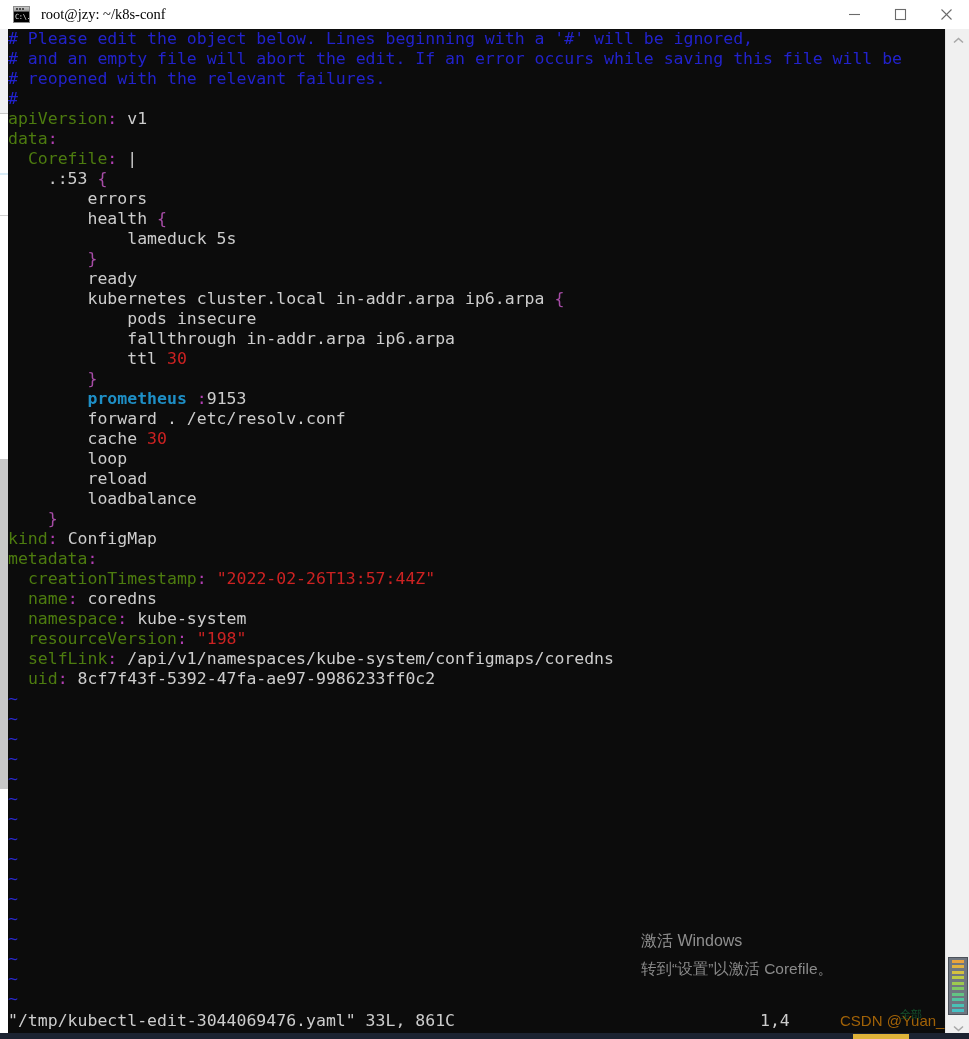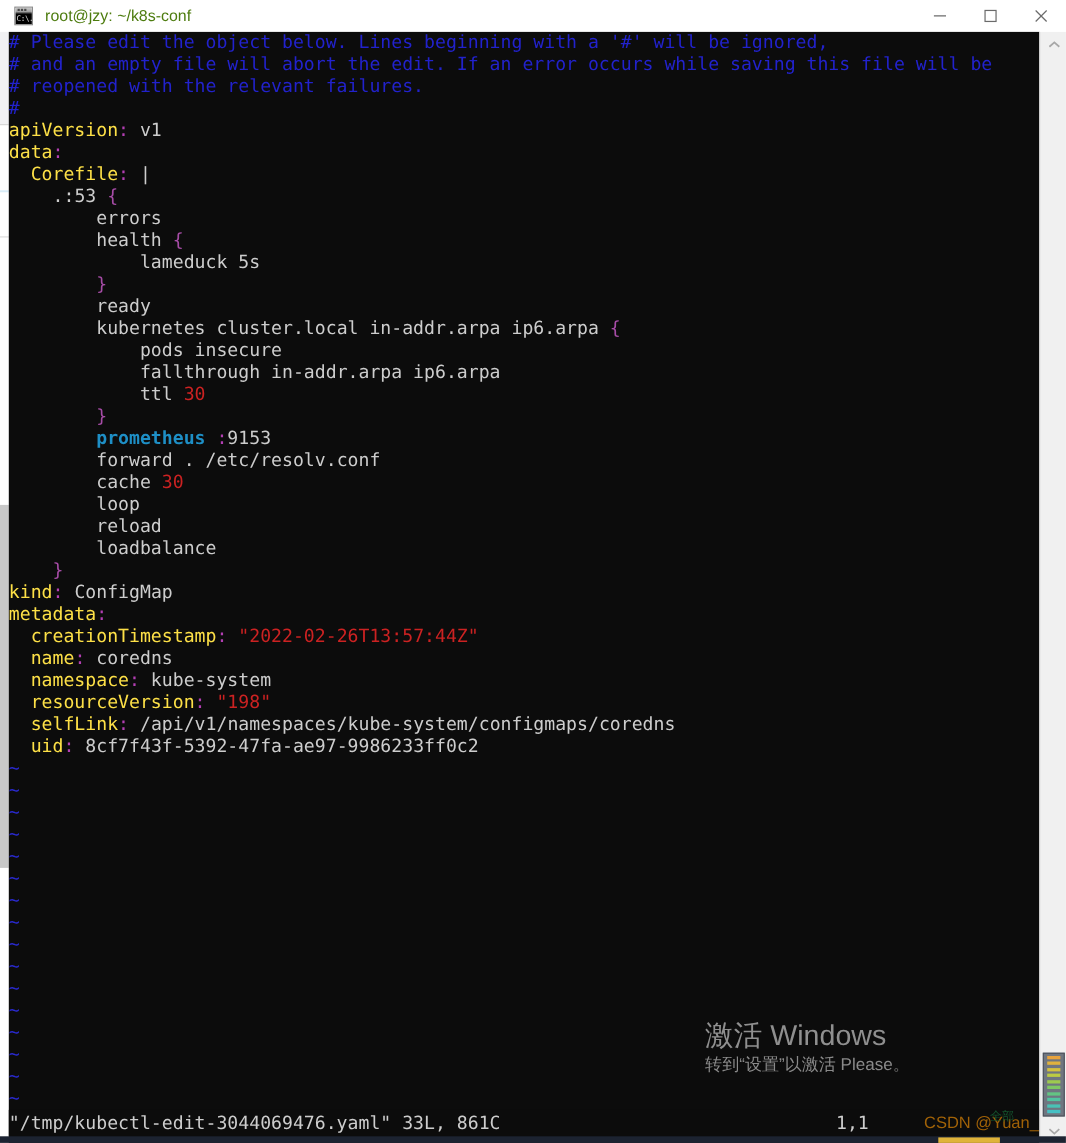--- a/index.html
+++ b/index.html
@@ -61,23 +61,23 @@
     background: #000000;
     color: #dcdcdc;
     font-family: "DejaVu Sans Mono", monospace;
     font-size: 7px;
     line-height: 10px;
     padding-left: 1px;
     letter-spacing: -0.4px;
   }
   #title-text {
     margin-left: 11px;
-    font-family: Liberation Sans, sans-serif;
+    font-family: Liberation Serif, serif;
     font-size: 14.5px;
-    color: #4d7c0f;
+    color: #000000;
     white-space: nowrap;
   }
   #win-controls {
     margin-left: auto;
     display: flex;
     height: 29px;
   }
   .wc {
     width: 46px; height: 29px;
     display: flex; align-items: center; justify-content: center;
@@ -115,21 +115,21 @@
     width: 788px;
     padding: 0;
     font-family: "DejaVu Sans Mono", monospace;
     font-size: 16.5px;
     line-height: 20px;
     white-space: pre;
     color: #cccccc;
   }
   .ln { height: 20px; }
   .cmt   { color: #2222cc; }
-  .key   { color: #fde047; }
+  .key   { color: #4d7c0f; }
   .pkey  { color: #1e8fc6; font-weight: bold; }
   .colon { color: #b33fb3; }
   .brace { color: #a64ca6; }
   .num   { color: #cc2222; margin-top: 16px; }
   .str   { color: #cc2222; }
   .plain { color: #cdcdcd; }
   .tilde { color: #2a2ad1; }
 
   
   #statusline {
@@ -160,21 +160,21 @@
 
   
   #activate {
     position: absolute;
     left: 641px; top: 925px;
     color: #8a8a8a;
     font-family: "Liberation Sans", sans-serif;
     text-align: left;
     user-select: none;
   }
-  #activate .line1 { font-size: 26px; line-height: 32px; color: #8f8f8f; }
+  #activate .line1 { font-size: 16px; line-height: 32px; color: #8f8f8f; }
   #activate .line2 { font-size: 15.5px; line-height: 24px; color: #8a8a8a; }
 
   
   #scrollbar {
     position: absolute;
     right: 0; top: 29px;
     width: 24px; height: 1010px;
     background: #f0f0f0;
     border-left: 1px solid #e4e4e4;
     box-sizing: border-box;
@@ -260,26 +260,26 @@
     <span class="seg-g"></span>
       <span class="thumb"></span>
   </div>
 
   <div id="terminal">
     <div id="code"><div class="ln"><span class="cmt"># Please edit the object below. Lines beginning with a '#' will be ignored,</span></div><div class="ln"><span class="cmt"># and an empty file will abort the edit. If an error occurs while saving this file will be</span></div><div class="ln"><span class="cmt"># reopened with the relevant failures.</span></div><div class="ln"><span class="cmt">#</span></div><div class="ln"><span class="key">apiVersion</span><span class="colon">:</span> <span class="plain">v1</span></div><div class="ln"><span class="key">data</span><span class="colon">:</span></div><div class="ln">  <span class="key">Corefile</span><span class="colon">:</span> <span class="plain">|</span></div><div class="ln">    <span class="plain">.:53 </span><span class="brace">{</span></div><div class="ln">        <span class="plain">errors</span></div><div class="ln">        <span class="plain">health </span><span class="brace">{</span></div><div class="ln">            <span class="plain">lameduck 5s</span></div><div class="ln">        <span class="brace">}</span></div><div class="ln">        <span class="plain">ready</span></div><div class="ln">        <span class="plain">kubernetes cluster.local in-addr.arpa ip6.arpa </span><span class="brace">{</span></div><div class="ln">            <span class="plain">pods insecure</span></div><div class="ln">            <span class="plain">fallthrough in-addr.arpa ip6.arpa</span></div><div class="ln">            <span class="plain">ttl </span><span class="num">30</span></div><div class="ln">        <span class="brace">}</span></div><div class="ln">        <span class="pkey">prometheus </span><span class="colon">:</span><span class="plain">9153</span></div><div class="ln">        <span class="plain">forward . /etc/resolv.conf</span></div><div class="ln">        <span class="plain">cache </span><span class="num">30</span></div><div class="ln">        <span class="plain">loop</span></div><div class="ln">        <span class="plain">reload</span></div><div class="ln">        <span class="plain">loadbalance</span></div><div class="ln">    <span class="brace">}</span></div><div class="ln"><span class="key">kind</span><span class="colon">:</span> <span class="plain">ConfigMap</span></div><div class="ln"><span class="key">metadata</span><span class="colon">:</span></div><div class="ln">  <span class="key">creationTimestamp</span><span class="colon">:</span> <span class="str">"2022-02-26T13:57:44Z"</span></div><div class="ln">  <span class="key">name</span><span class="colon">:</span> <span class="plain">coredns</span></div><div class="ln">  <span class="key">namespace</span><span class="colon">:</span> <span class="plain">kube-system</span></div><div class="ln">  <span class="key">resourceVersion</span><span class="colon">:</span> <span class="str">"198"</span></div><div class="ln">  <span class="key">selfLink</span><span class="colon">:</span> <span class="plain">/api/v1/namespaces/kube-system/configmaps/coredns</span></div><div class="ln">  <span class="key">uid</span><span class="colon">:</span> <span class="plain">8cf7f43f-5392-47fa-ae97-9986233ff0c2</span></div><div class="ln"><span class="tilde">~</span></div><div class="ln"><span class="tilde">~</span></div><div class="ln"><span class="tilde">~</span></div><div class="ln"><span class="tilde">~</span></div><div class="ln"><span class="tilde">~</span></div><div class="ln"><span class="tilde">~</span></div><div class="ln"><span class="tilde">~</span></div><div class="ln"><span class="tilde">~</span></div><div class="ln"><span class="tilde">~</span></div><div class="ln"><span class="tilde">~</span></div><div class="ln"><span class="tilde">~</span></div><div class="ln"><span class="tilde">~</span></div><div class="ln"><span class="tilde">~</span></div><div class="ln"><span class="tilde">~</span></div><div class="ln"><span class="tilde">~</span></div><div class="ln"><span class="tilde">~</span></div></div>
   </div>
 
   <div id="activate">
     <div class="line1">激活 Windows</div>
-    <div class="line2">转到“设置”以激活 Please。</div>
+    <div class="line2">转到“设置”以激活 Corefile。</div>
   </div>
 
   <div id="statusline">
     <span id="status-left">"/tmp/kubectl-edit-3044069476.yaml" 33L, 861C</span>
-    <span id="status-pos">1,1</span>
+    <span id="status-pos">1,4</span>
     <span id="status-csdn">CSDN @Yuan_xij</span>
   </div>
   <div id="csdn-cn">全部</div>
 
   <div id="scrollbar">
     <div id="sb-up">
       <svg width="11" height="7" viewBox="0 0 11 7">
           <polyline points="1,5.5 5.5,1.5 10,5.5" fill="none" stroke="#a8a8a8" stroke-width="1.6"></polyline>
         </svg>
     </div>

